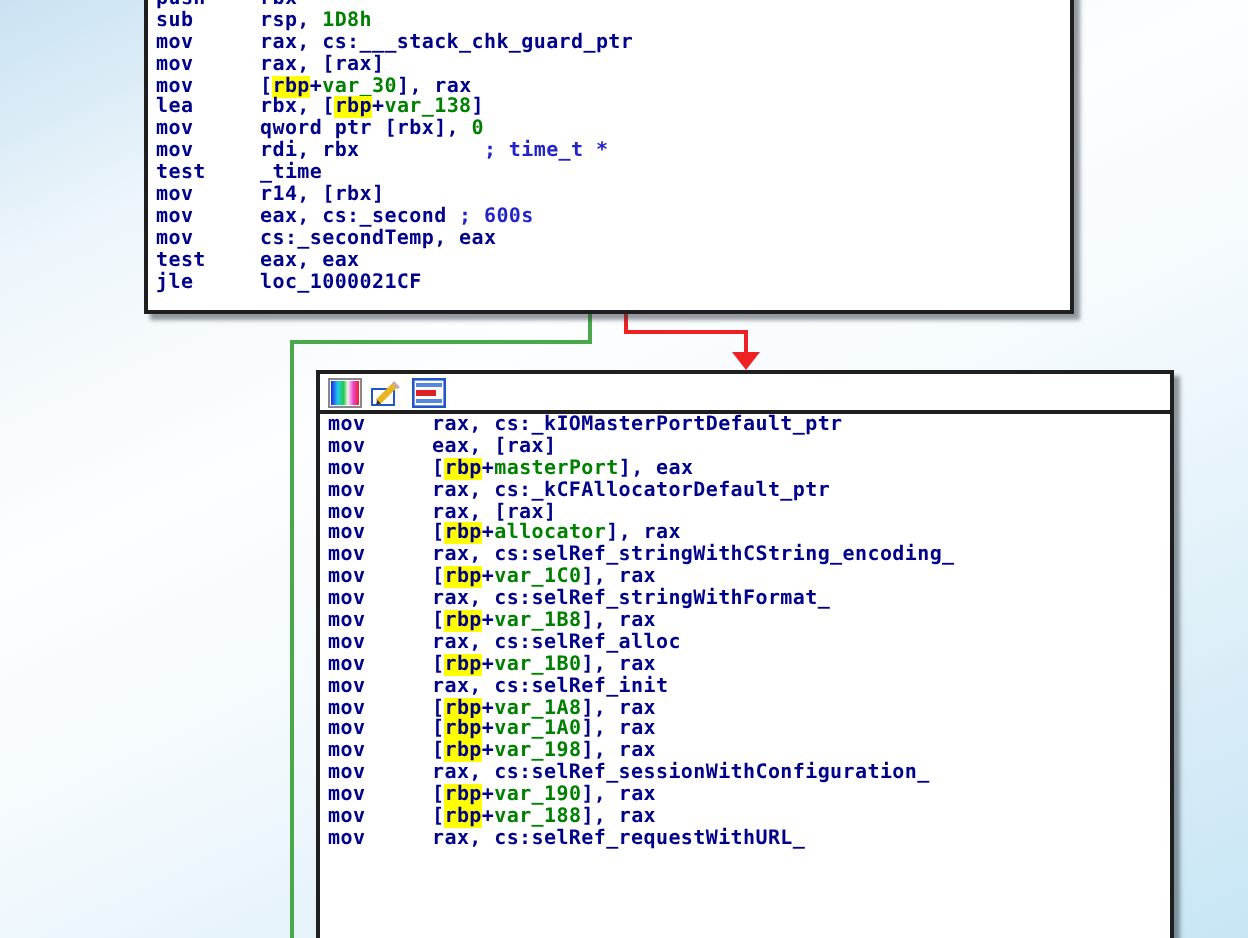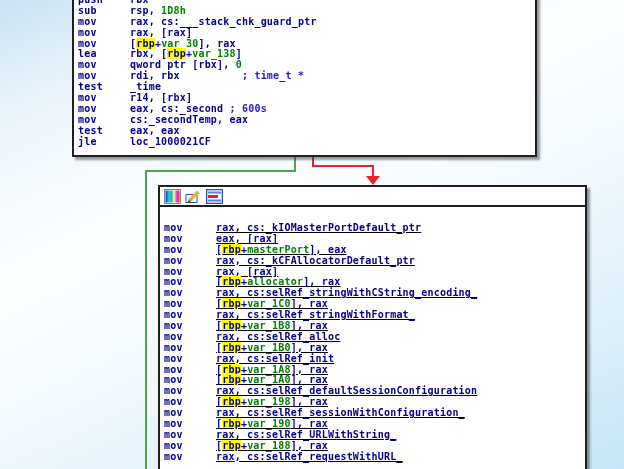--- a/index.html
+++ b/index.html
@@ -27,21 +27,21 @@
     position:absolute;z-index:2;background:#ffffff;
     border:2px solid var(--border);
     box-shadow:3px 3px 2px rgba(45,55,65,.5);
   }
   .node-toolbar{
     height:20px;border-bottom:2px solid var(--border);
     display:flex;align-items:center;gap:4px;padding-left:4px;background:#fff;
   }
   .tb-icon{display:inline-flex;width:17px;height:15px;cursor:pointer;}
   .asm{padding:2px 0 0 4px;}
-  #node-bottom .asm{padding-top:16px;text-decoration:underline;}
+  #node-bottom .asm{padding-top:1px;}
   .asm-line{
     height:10.9px;white-space:pre;font-size:10px;font-weight:bold;
     letter-spacing:.2px;line-height:10.9px;
   }
   .asm-line span{white-space:pre;}
   .mn{display:inline-block;width:52px;color:var(--navy);}
   .tok-i{color:var(--navy);}
   .tok-g{color:var(--green);}
   .tok-h{color:var(--navy);background:var(--hl);margin-top:40px;}
   .tok-c{color:var(--comment);}
@@ -123,23 +123,21 @@
         <div class="asm-line"><span class="mn">mov</span><span class="tok-i">[</span><span class="tok-h">rbp</span><span class="tok-i">+</span><span class="tok-g">allocator</span><span class="tok-i">], rax</span></div>
         <div class="asm-line"><span class="mn">mov</span><span class="tok-i">rax, cs:selRef_stringWithCString_encoding_</span></div>
         <div class="asm-line"><span class="mn">mov</span><span class="tok-i">[</span><span class="tok-h">rbp</span><span class="tok-i">+</span><span class="tok-g">var_1C0</span><span class="tok-i">], rax</span></div>
         <div class="asm-line"><span class="mn">mov</span><span class="tok-i">rax, cs:selRef_stringWithFormat_</span></div>
         <div class="asm-line"><span class="mn">mov</span><span class="tok-i">[</span><span class="tok-h">rbp</span><span class="tok-i">+</span><span class="tok-g">var_1B8</span><span class="tok-i">], rax</span></div>
         <div class="asm-line"><span class="mn">mov</span><span class="tok-i">rax, cs:selRef_alloc</span></div>
         <div class="asm-line"><span class="mn">mov</span><span class="tok-i">[</span><span class="tok-h">rbp</span><span class="tok-i">+</span><span class="tok-g">var_1B0</span><span class="tok-i">], rax</span></div>
         <div class="asm-line"><span class="mn">mov</span><span class="tok-i">rax, cs:selRef_init</span></div>
         <div class="asm-line"><span class="mn">mov</span><span class="tok-i">[</span><span class="tok-h">rbp</span><span class="tok-i">+</span><span class="tok-g">var_1A8</span><span class="tok-i">], rax</span></div>
         <div class="asm-line"><span class="mn">mov</span><span class="tok-i">[</span><span class="tok-h">rbp</span><span class="tok-i">+</span><span class="tok-g">var_1A0</span><span class="tok-i">], rax</span></div>
-        <div class="asm-line"><span class="mn">mov</span><span class="tok-i">rax, cs:selRef_defaultSessionConfiguration</span></div>
         <div class="asm-line"><span class="mn">mov</span><span class="tok-i">[</span><span class="tok-h">rbp</span><span class="tok-i">+</span><span class="tok-g">var_198</span><span class="tok-i">], rax</span></div>
         <div class="asm-line"><span class="mn">mov</span><span class="tok-i">rax, cs:selRef_sessionWithConfiguration_</span></div>
         <div class="asm-line"><span class="mn">mov</span><span class="tok-i">[</span><span class="tok-h">rbp</span><span class="tok-i">+</span><span class="tok-g">var_190</span><span class="tok-i">], rax</span></div>
-        <div class="asm-line"><span class="mn">mov</span><span class="tok-i">rax, cs:selRef_URLWithString_</span></div>
         <div class="asm-line"><span class="mn">mov</span><span class="tok-i">[</span><span class="tok-h">rbp</span><span class="tok-i">+</span><span class="tok-g">var_188</span><span class="tok-i">], rax</span></div>
         <div class="asm-line"><span class="mn">mov</span><span class="tok-i">rax, cs:selRef_requestWithURL_</span></div>
       </div>
   </div>
 
 </div>
 
 </body></html>

